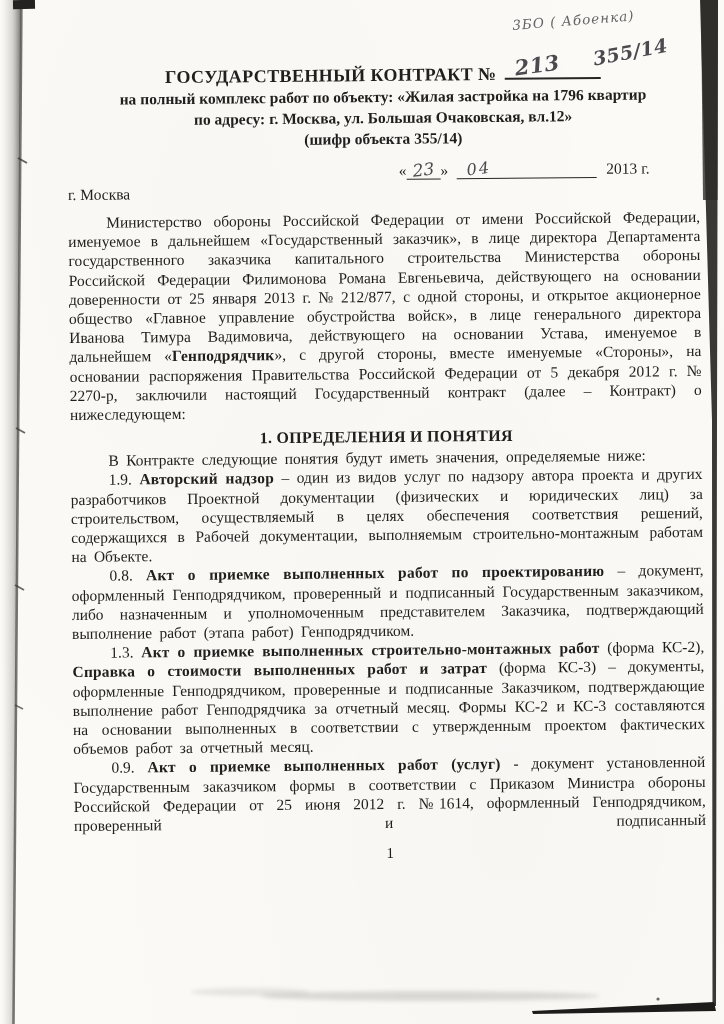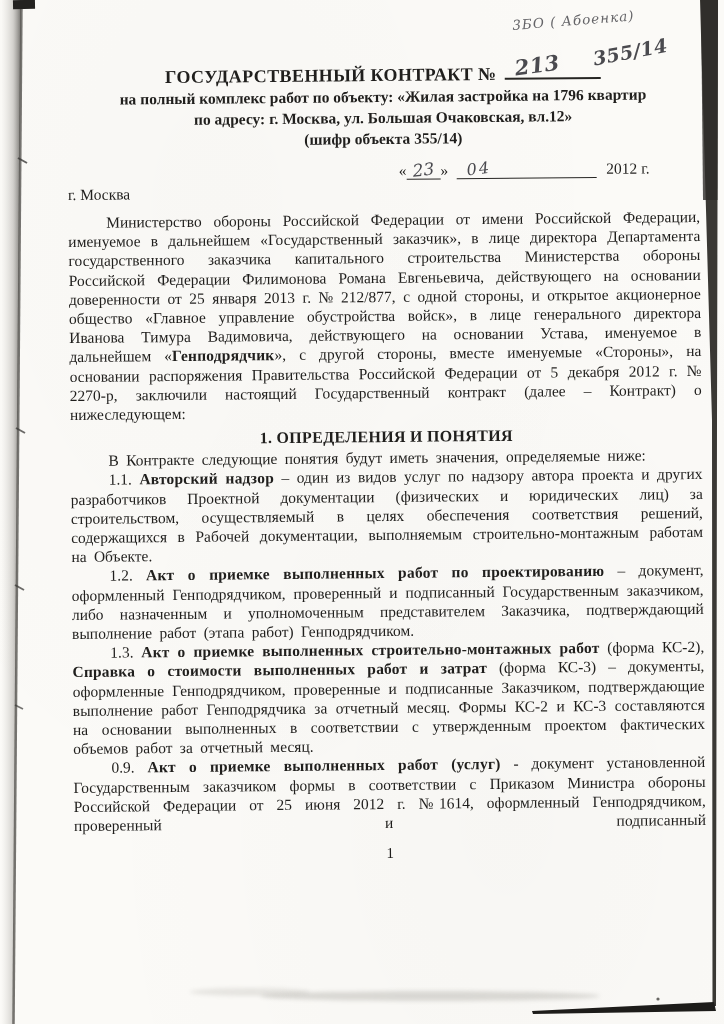--- a/index.html
+++ b/index.html
@@ -84,34 +84,34 @@
 
     <div class="subtitle">на полный комплекс работ по объекту: «Жилая застройка на 1796 квартир</div>
     <div class="subtitle">по адресу: г. Москва, ул. Большая Очаковская, вл.12»</div>
     <div class="subtitle">(шифр объекта 355/14)</div>
 
     <div class="date-row">
       <span>«</span>
         <span class="day-blank"><span class="hw">23</span></span>
         <span>»</span>
         <span class="month-blank"><span class="hw">04</span></span>
-        <span>2012 г.</span>
+        <span>2013 г.</span>
     </div>
 
     <div class="place-line">г. Москва</div>
 
     <p class="body-p preamble"><span>Министерство обороны Российской Федерации от имени Российской Федерации, именуемое в дальнейшем «Государственный заказчик», в лице директора Департамента государственного заказчика капитального строительства Министерства обороны Российской Федерации Филимонова Романа Евгеньевича, действующего на основании доверенности от 25 января 2013 г. № 212/877, с одной стороны, и открытое акционерное общество «Главное управление обустройства войск», в лице генерального директора Иванова Тимура Вадимовича, действующего на основании Устава, именуемое в дальнейшем «</span><span class="b">Генподрядчик</span><span>», с другой стороны, вместе именуемые «Стороны», на основании распоряжения Правительства Российской Федерации от 5 декабря 2012 г. № 2270-р, заключили настоящий Государственный контракт (далее – Контракт) о нижеследующем:</span></p>
 
     <div class="sec-heading">1. ОПРЕДЕЛЕНИЯ И ПОНЯТИЯ</div>
 
     <p class="body-p">В Контракте следующие понятия будут иметь значения, определяемые ниже:</p>
 
-    <p class="body-p"><span>1.1. </span><span class="b">Авторский надзор</span><span> – один из видов услуг по надзору автора проекта и других разработчиков Проектной документации (физических и юридических лиц) за строительством, осуществляемый в целях обеспечения соответствия решений, содержащихся в Рабочей документации, выполняемым строительно-монтажным работам на Объекте.</span></p>
+    <p class="body-p"><span>1.9. </span><span class="b">Авторский надзор</span><span> – один из видов услуг по надзору автора проекта и других разработчиков Проектной документации (физических и юридических лиц) за строительством, осуществляемый в целях обеспечения соответствия решений, содержащихся в Рабочей документации, выполняемым строительно-монтажным работам на Объекте.</span></p>
 
-    <p class="body-p"><span>1.2. </span><span class="b">Акт о приемке выполненных работ по проектированию</span><span> – документ, оформленный Генподрядчиком, проверенный и подписанный Государственным заказчиком, либо назначенным и уполномоченным представителем Заказчика, подтверждающий выполнение работ (этапа работ) Генподрядчиком.</span></p>
+    <p class="body-p"><span>0.8. </span><span class="b">Акт о приемке выполненных работ по проектированию</span><span> – документ, оформленный Генподрядчиком, проверенный и подписанный Государственным заказчиком, либо назначенным и уполномоченным представителем Заказчика, подтверждающий выполнение работ (этапа работ) Генподрядчиком.</span></p>
 
     <p class="body-p"><span>1.3. </span><span class="b">Акт о приемке выполненных строительно-монтажных работ</span><span> (форма КС-2), </span><span class="b">Справка о стоимости выполненных работ и затрат</span><span> (форма КС-3) – документы, оформленные Генподрядчиком, проверенные и подписанные Заказчиком, подтверждающие выполнение работ Генподрядчика за отчетный месяц. Формы КС-2 и КС-3 составляются на основании выполненных в соответствии с утвержденным проектом фактических объемов работ за отчетный месяц.</span></p>
 
     <p class="body-p p14"><span>0.9. </span><span class="b">Акт о приемке выполненных работ (услуг)</span><span> - документ установленной Государственным заказчиком формы в соответствии с Приказом Министра обороны Российской Федерации от 25 июня 2012 г. №1614, оформленный Генподрядчиком, проверенный и подписанный</span></p>
 
     <div class="page-number">1</div>
 
   </div>
 </div>
 

